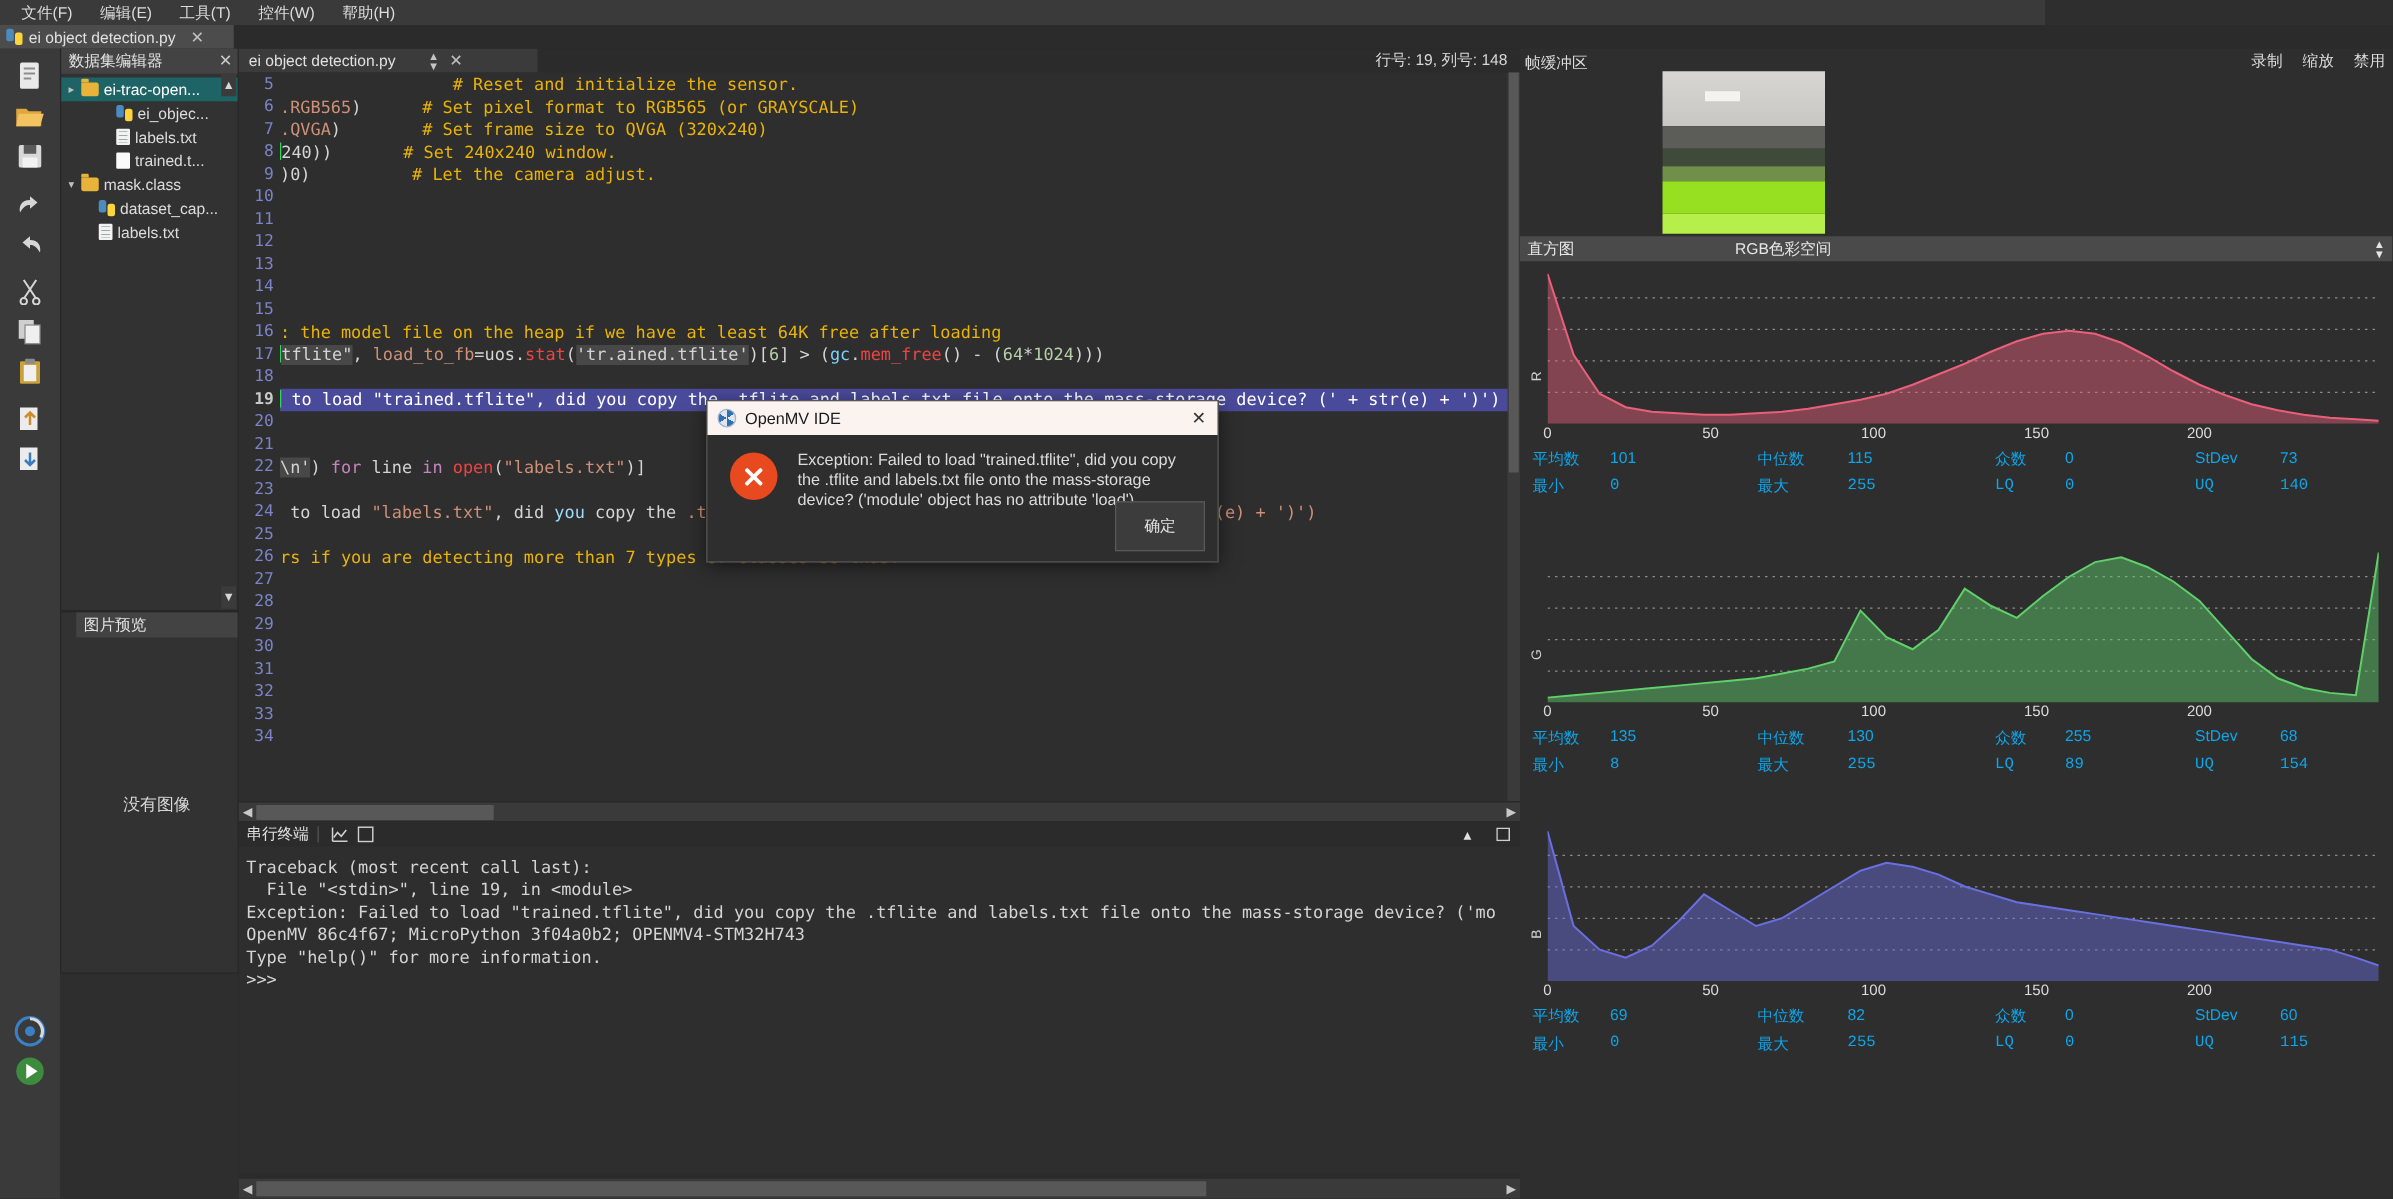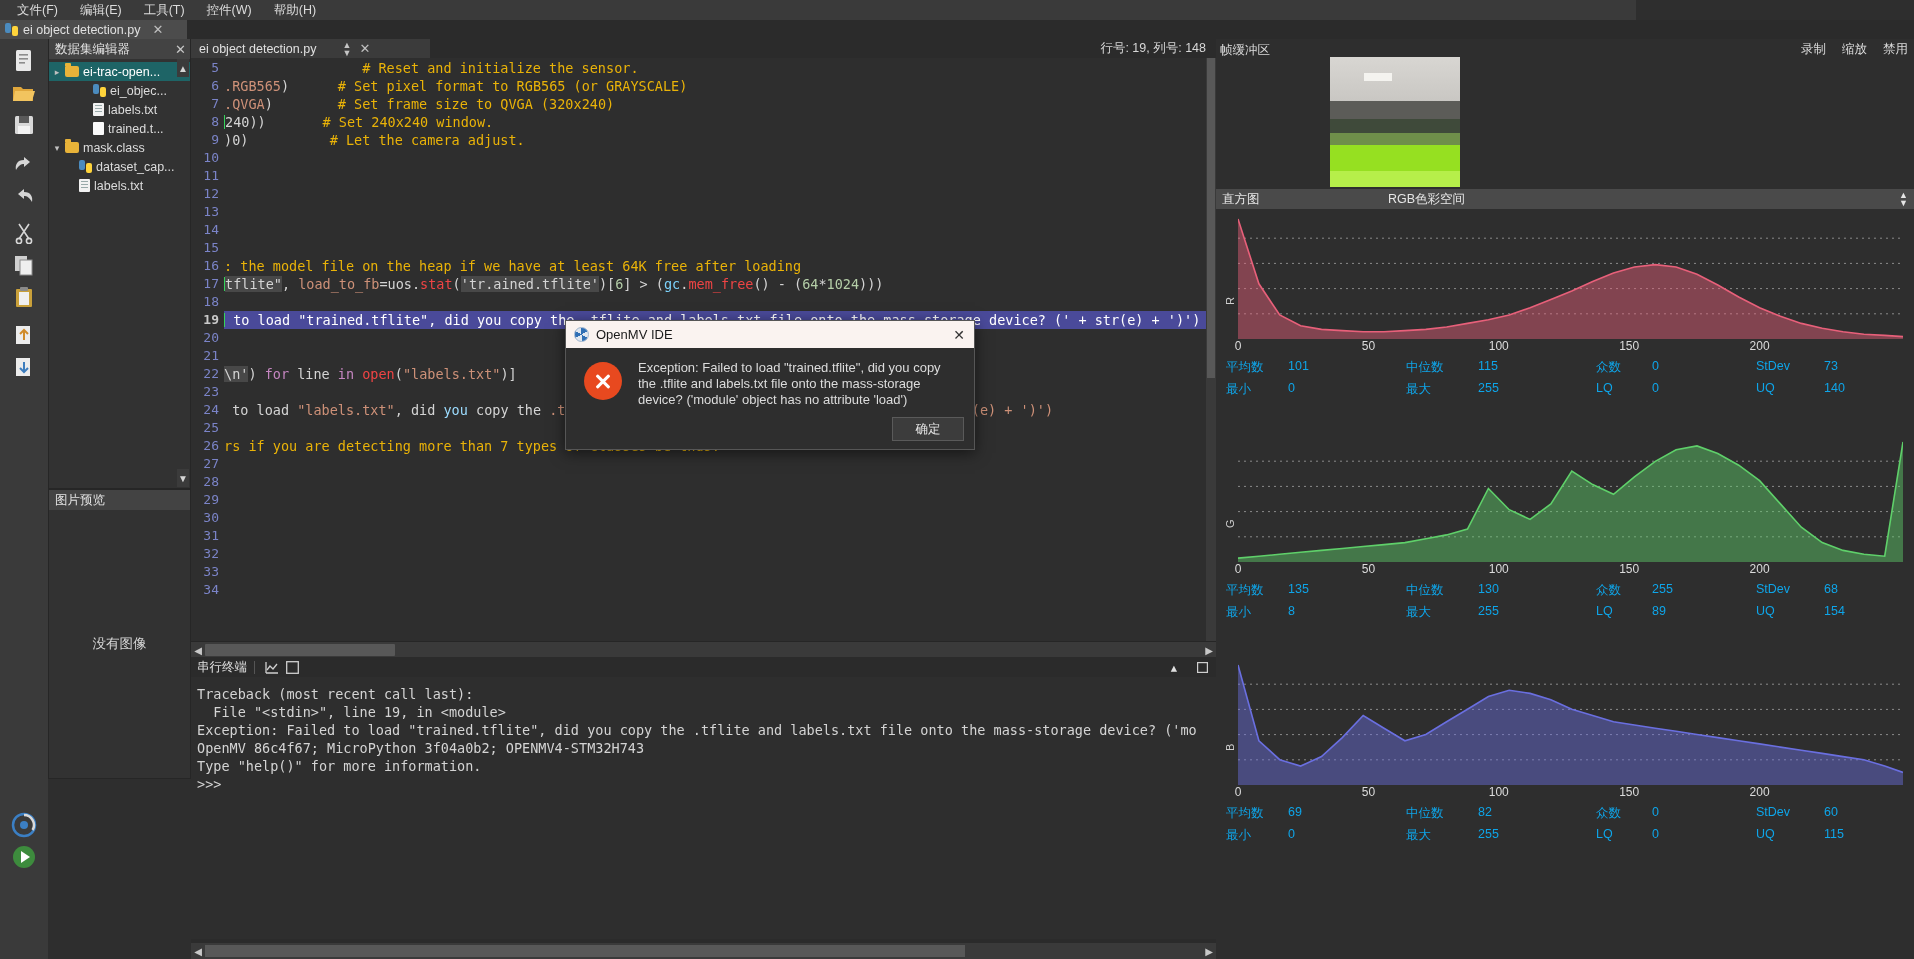--- a/index.html
+++ b/index.html
@@ -80,21 +80,21 @@
   .ds-caret {
     position: absolute; right: 1px; top: 20px; width: 12px; height: 18px;
     display: flex; align-items: center; justify-content: center;
     font-size: 10px; color: #d6d6d6; background: #3b3b3b;
   }
   .ds-caret.bot { top: auto; bottom: 1px; }
 
   
   .prev-panel {
     position: absolute; left: 48px; top: 489px; width: 143px; height: 290px;
-    background: #323232; border: 1px solid #262626;
+    background: #323232; border: 1px solid #262626; padding-left: 12px;
   }
   .prev-header {
     height: 20px; background: #434343; display: flex; align-items: center;
     padding-left: 6px; font-size: 12.5px; color: #e2e2e2;
   }
   .prev-body {
     height: 268px; display: flex; align-items: center; justify-content: center;
     color: #d8d8d8; font-size: 13.5px;
   }
 
@@ -252,21 +252,21 @@
   .xaxis {
     position: absolute; left: 22px; top: 130px; width: 665px; height: 16px;
     font-size: 12px; color: #dcdcdc;
   }
   .xaxis span { position: absolute; transform: translateX(-50%); }
   .statrow {
     position: absolute; left: 0; width: 698px; height: 22px;
     font-size: 12.5px; color: #0ea5e9;
   }
   .statrow.r1 { top: 150px; }
-  .statrow.r2 { top: 172px; }
+  .statrow.r2 { top: 172px; font-family: Liberation Mono, monospace; }
   .statrow .k { position: absolute; }
   .statrow .v { position: absolute; }
 
   
   .modal {
     position: absolute; left: 565px; top: 320px; width: 410px; height: 130px;
     background: #2e2e2e; border: 1px solid #565656;
     box-shadow: 0 3px 14px rgba(0,0,0,0.55);
   }
   .modal-title {
@@ -291,21 +291,21 @@
     content: ""; position: absolute; left: 10px; top: 18px; width: 18px; height: 3px;
     background: #fff; border-radius: 1px;
   }
   .err-ico::before { transform: rotate(45deg); }
   .err-ico::after  { transform: rotate(-45deg); }
   .err-msg { font-size: 13px; line-height: 16px; color: #dcdcdc; }
   .modal-foot {
     position: absolute; right: 10px; bottom: 8px;
   }
   .ok-btn {
-    min-width: 72px; height: 24px; background: #3c3c3c; border: 1px solid #5a5a5a;
+    min-width: 72px; height: 40px; background: #3c3c3c; border: 1px solid #5a5a5a;
     color: #e4e4e4; font-size: 12.5px; cursor: pointer;
     font-family: "Liberation Sans", sans-serif; padding: 0 14px;
   }
 
   svg { display: block; }
 </style>
 </head>
 <body>
 
 <div id="app">

